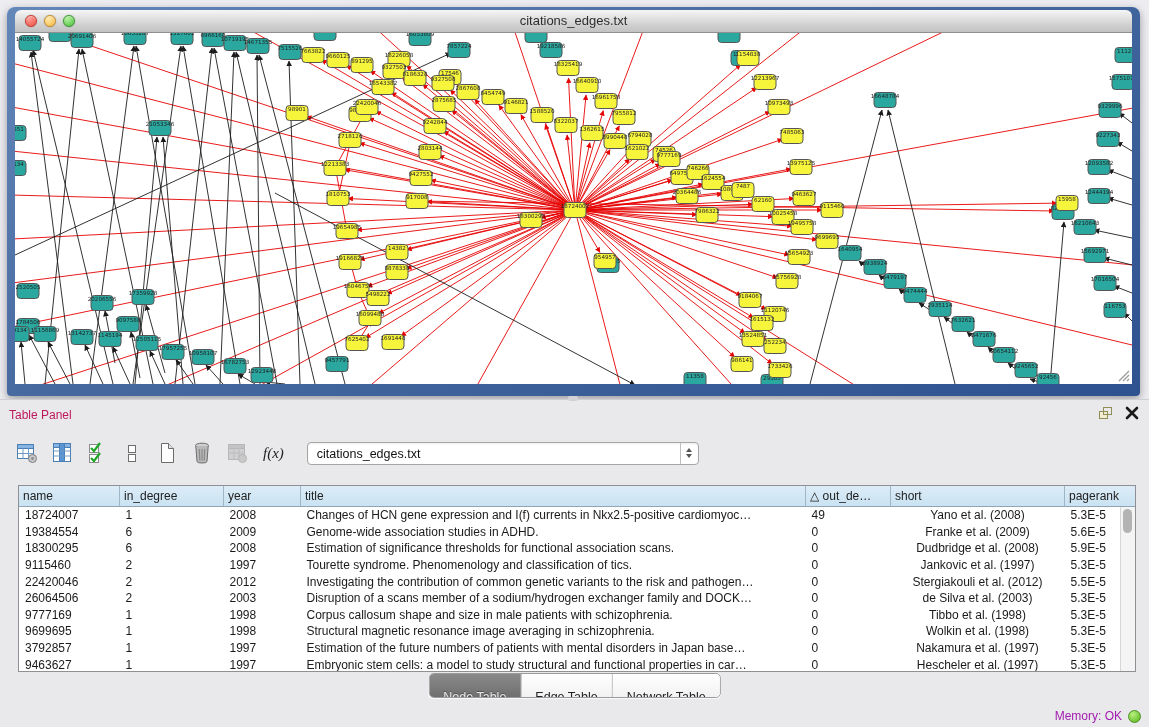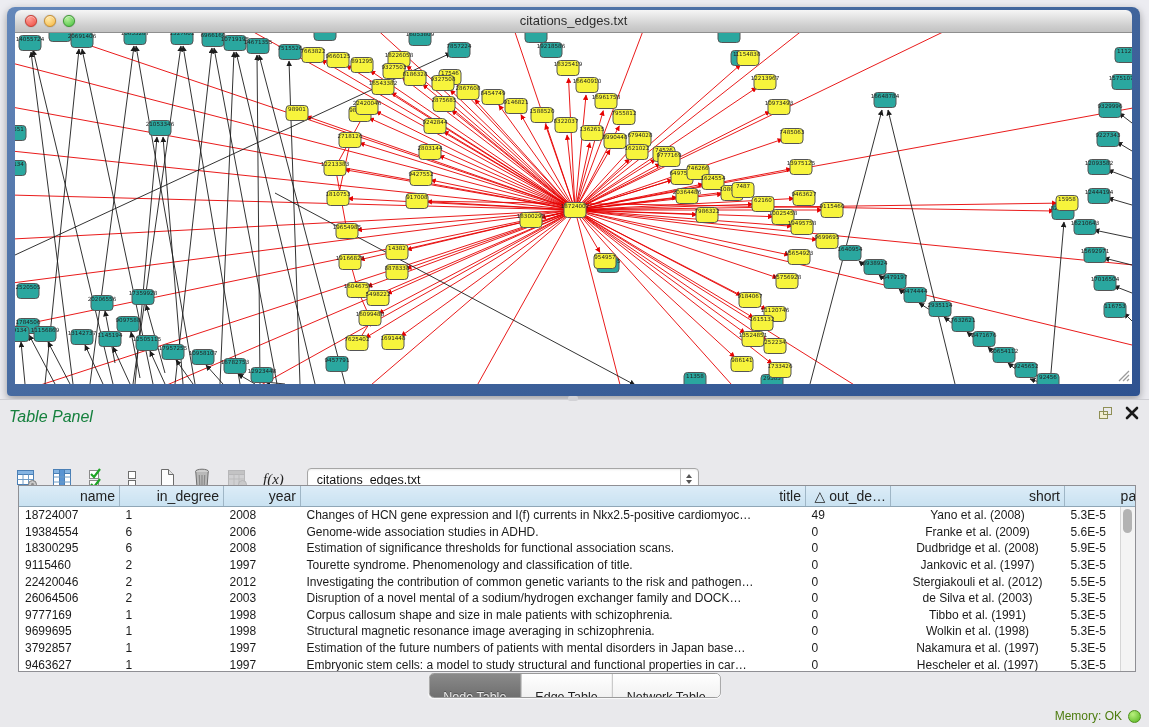--- a/index.html
+++ b/index.html
@@ -21,49 +21,49 @@
   .light.red{background:radial-gradient(circle at 35% 30%,#ff9d94,#ee4b40);border:1px solid #c93a31;box-sizing:border-box;}
   .light.yellow{background:radial-gradient(circle at 35% 30%,#ffe9a8,#f5b53e);border:1px solid #c98f2d;box-sizing:border-box;}
   .light.green{background:radial-gradient(circle at 35% 30%,#b5f09a,#44c03c);border:1px solid #3a9a30;box-sizing:border-box;}
   .canvas{position:relative;width:1117px;height:351px;background:#ffffff;overflow:hidden;}
   .grip{position:absolute;right:2px;bottom:2px;}
 
   
   .panel{position:absolute;left:0;top:399px;width:1149px;height:328px;background:#e9e9ec;border-top:1px solid #cfcfd4;}
   .divider-handle{position:absolute;left:568px;top:-4px;width:10px;height:5px;background:#d2d2d6;border-radius:2px;}
   .panel-header{position:absolute;left:0;top:2px;width:100%;height:26px;}
-  .panel-title{position:absolute;left:9px;top:6px;font-size:16px;color:#15803d;font-style:italic;}
+  .panel-title{position:absolute;left:9px;top:6px;font-size:12px;color:#be185d;}
   .panel-icons{position:absolute;right:10px;top:3px;display:flex;gap:12px;align-items:center;}
 
-  .toolbar{position:absolute;left:14px;top:40px;display:flex;align-items:center;gap:9px;margin-top:26px;}
+  .toolbar{position:absolute;left:14px;top:40px;display:flex;align-items:center;gap:9px;}
   .tbi{width:26px;height:26px;display:flex;align-items:center;justify-content:center;}
   .fx{font-family:"Liberation Serif",serif;font-style:italic;font-size:15px;color:#222;margin-left:4px;}
   .combo{position:relative;margin-left:14px;width:392px;height:23px;background:#fff;border:1px solid #a6a6a6;border-radius:4px;box-sizing:border-box;box-shadow:inset 0 1px 2px rgba(0,0,0,.08);}
   .combo .val{position:absolute;left:9px;top:4px;font-size:12.5px;color:#111;}
   .combo .step{position:absolute;right:0;top:0;width:17px;height:100%;border-left:1px solid #c0c0c0;display:flex;flex-direction:column;align-items:center;justify-content:center;gap:2px;}
   .arr{width:0;height:0;border-left:3.5px solid transparent;border-right:3.5px solid transparent;}
   .arr.up{border-bottom:4px solid #555;}
   .arr.dn{border-top:4px solid #555;}
 
   .tablebox{position:absolute;left:18px;top:85px;width:1118px;height:187px;background:#fff;border:1px solid #8f8f94;box-sizing:border-box;overflow:hidden;}
   table.grid{border-collapse:collapse;table-layout:fixed;width:1102px;}
   .grid th{height:20px;background:linear-gradient(#dcecf7,#c9e2f1);border-right:1px solid #9fb6c6;border-bottom:1px solid #8fa6b6;
-      font-size:14px;font-weight:normal;color:#222;text-align:right;padding:0 4px;overflow:hidden;white-space:nowrap;}
+      font-size:12px;font-weight:normal;color:#222;text-align:left;padding:0 4px;overflow:hidden;white-space:nowrap;}
   .grid td{height:16.6px;font-size:12px;color:#1a1a1a;padding:0 6px;overflow:hidden;white-space:nowrap;text-overflow:clip;border:0;}
   .grid td.c{text-align:center;}
   .vscroll{position:absolute;right:0;top:21px;bottom:0;width:14px;background:#f4f4f4;border-left:1px solid #d6d6d6;}
   .vthumb{position:absolute;left:2px;top:2px;width:9px;height:24px;border-radius:5px;background:#b3b3b3;}
 
   .tabs{position:absolute;left:50%;top:273px;transform:translateX(-50%);display:flex;height:23px;border:1px solid #9a9a9a;border-radius:5px;overflow:hidden;background:#fdfdfd;box-shadow:0 1px 1px rgba(255,255,255,.8);}
   .tab{padding:12px 14px;font-size:12.5px;line-height:23px;color:#222;background:linear-gradient(#ffffff,#f1f1f1);border-right:1px solid #b5b5b5;}
   .tab:last-child{border-right:0;}
   .tab.active{background:linear-gradient(#8a8a8a,#6e6e6e);color:#e9e9e9;text-shadow:0 -1px 0 rgba(0,0,0,.3);}
 
   .statusbar{position:absolute;right:8px;bottom:5px;display:flex;align-items:center;gap:6px;}
-  .statusbar .mem{font-size:12px;color:#4d7c0f;padding-left:16px;}
+  .statusbar .mem{font-size:12px;color:#a21caf;padding-left:16px;}
   .memdot{width:13px;height:13px;border-radius:50%;background:radial-gradient(circle at 35% 30%,#b9f07e,#53b31c);border:1px solid #4d8f1d;box-sizing:border-box;}
 </style>
 </head>
 <body>
 
 <div class="app">
 
   <div class="win">
     <div class="titlebar">
       <div class="lights">
@@ -886,69 +886,69 @@
               <td>1</td>
               <td>2008</td>
               <td>Changes of HCN gene expression and I(f) currents in Nkx2.5-positive cardiomyoc…</td>
               <td>49</td>
               <td class="c">Yano et al. (2008)</td>
               <td>5.3E-5</td>
             </tr>
             <tr>
               <td>19384554</td>
               <td>6</td>
-              <td>2006</td>
+              <td>2009</td>
               <td>Genome-wide association studies in ADHD.</td>
               <td>0</td>
               <td class="c">Franke et al. (2009)</td>
               <td>5.6E-5</td>
             </tr>
             <tr>
               <td>18300295</td>
               <td>6</td>
               <td>2008</td>
               <td>Estimation of significance thresholds for functional association scans.</td>
               <td>0</td>
               <td class="c">Dudbridge et al. (2008)</td>
               <td>5.9E-5</td>
             </tr>
             <tr>
               <td>9115460</td>
               <td>2</td>
               <td>1997</td>
-              <td>Tourette syndrome. Phenomenology and classification of title.</td>
+              <td>Tourette syndrome. Phenomenology and classification of tics.</td>
               <td>0</td>
               <td class="c">Jankovic et al. (1997)</td>
               <td>5.3E-5</td>
             </tr>
             <tr>
               <td>22420046</td>
               <td>2</td>
               <td>2012</td>
               <td>Investigating the contribution of common genetic variants to the risk and pathogen…</td>
               <td>0</td>
               <td class="c">Stergiakouli et al. (2012)</td>
               <td>5.5E-5</td>
             </tr>
             <tr>
               <td>26064506</td>
               <td>2</td>
               <td>2003</td>
-              <td>Disruption of a novel mental of a sodium/hydrogen exchanger family and DOCK…</td>
+              <td>Disruption of a scans member of a sodium/hydrogen exchanger family and DOCK…</td>
               <td>0</td>
               <td class="c">de Silva et al. (2003)</td>
               <td>5.3E-5</td>
             </tr>
             <tr>
               <td>9777169</td>
               <td>1</td>
               <td>1998</td>
               <td>Corpus callosum shape and size in male patients with schizophrenia.</td>
               <td>0</td>
-              <td class="c">Tibbo et al. (1991)</td>
+              <td class="c">Tibbo et al. (1998)</td>
               <td>5.3E-5</td>
             </tr>
             <tr>
               <td>9699695</td>
               <td>1</td>
               <td>1998</td>
               <td>Structural magnetic resonance image averaging in schizophrenia.</td>
               <td>0</td>
               <td class="c">Wolkin et al. (1998)</td>
               <td>5.3E-5</td>

